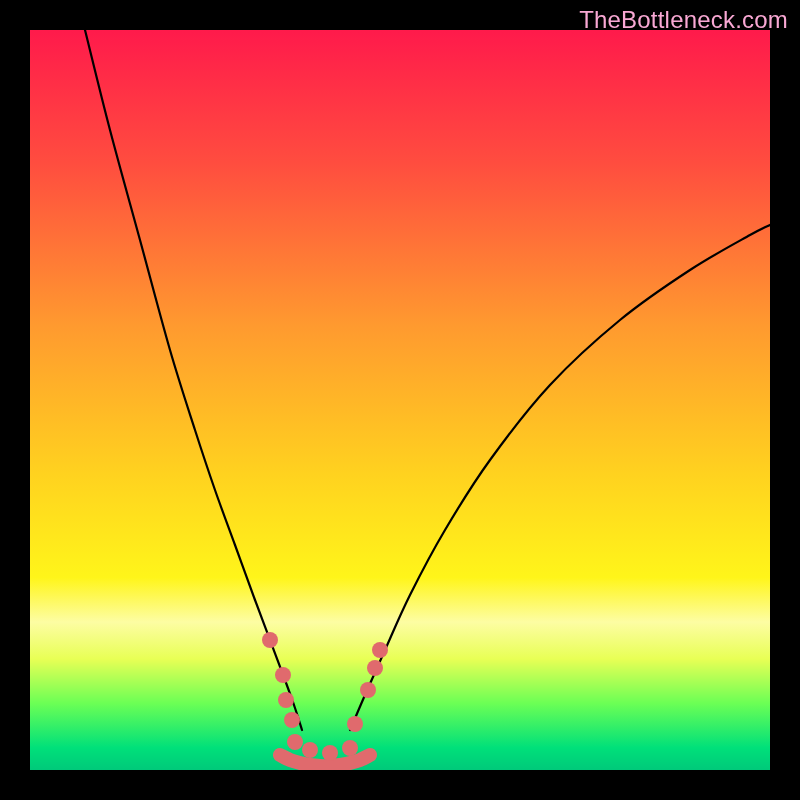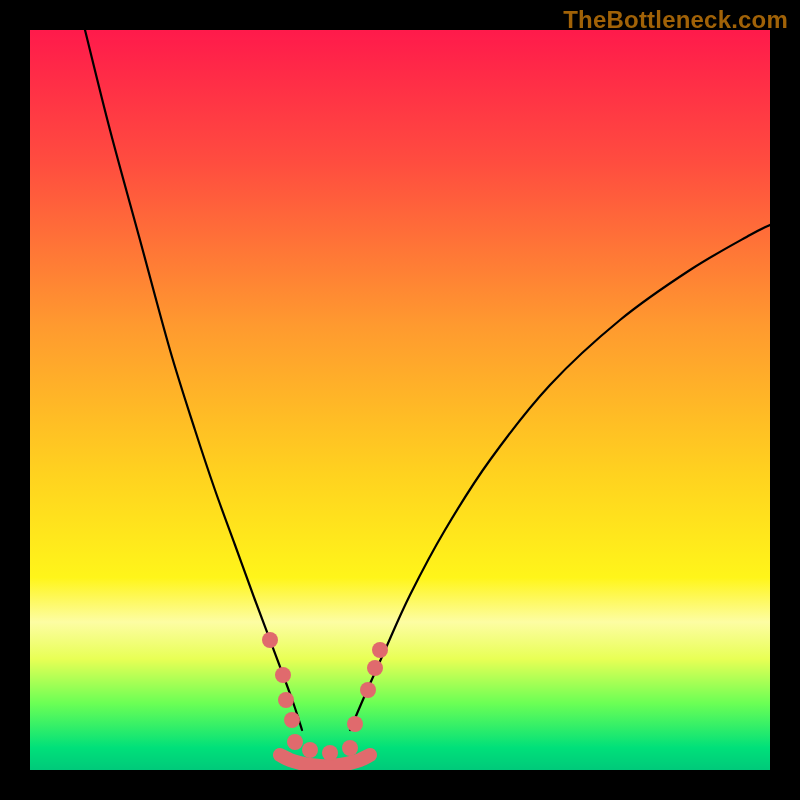--- a/index.html
+++ b/index.html
@@ -17,22 +17,22 @@
     top: 30px;
     width: 740px;
     height: 740px;
     background: #000000;
   }
   .attribution {
     position: absolute;
     top: 6px;
     right: 12px;
     font-size: 24px;
-    font-weight: 700;
-    color: #a16207;
+    font-weight: 400;
+    color: #f9a8d4;
     letter-spacing: 0.2px;
   }
   svg {
     display: block;
   }
 </style>
 </head>
 <body>
 
 <div class="attribution">TheBottleneck.com</div>

